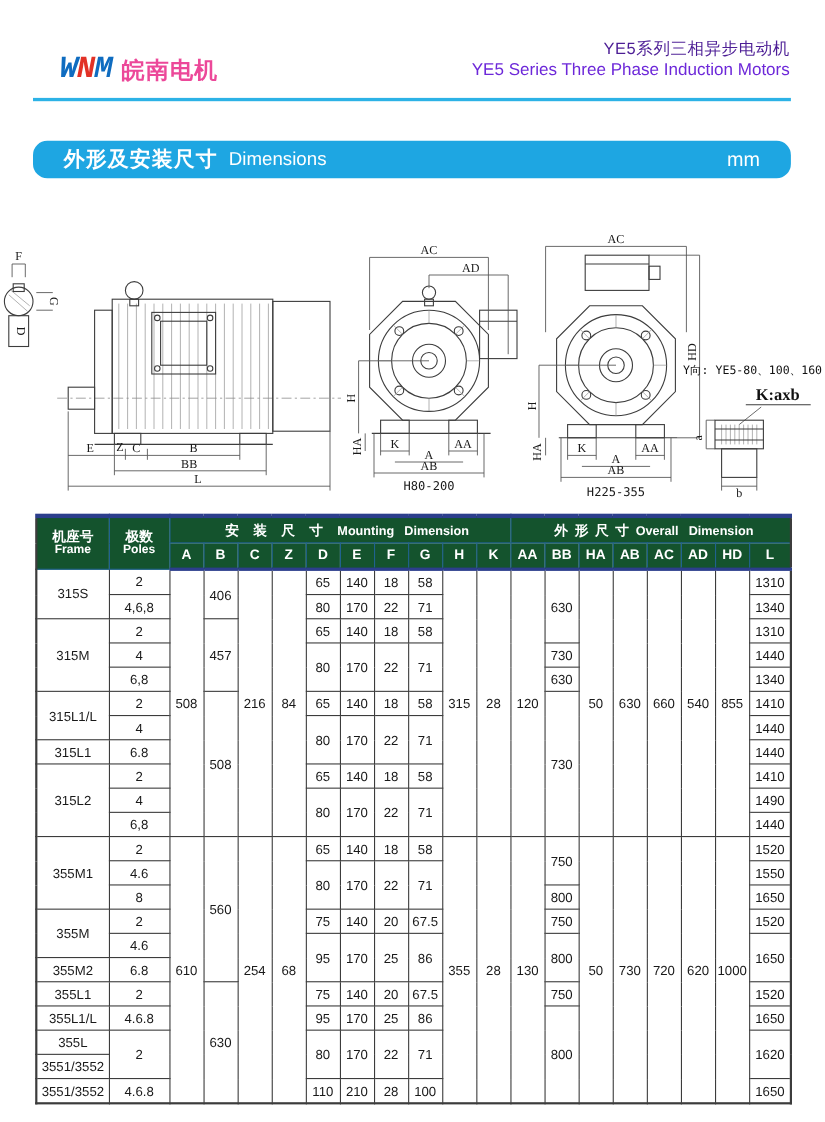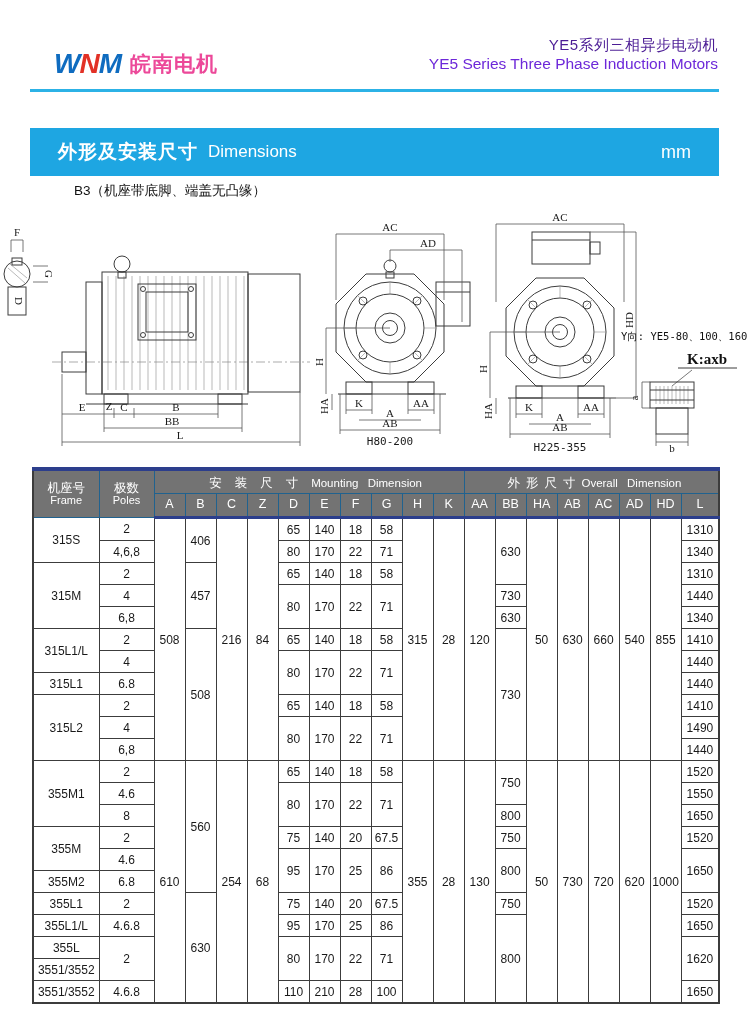--- a/index.html
+++ b/index.html
@@ -1,50 +1,50 @@
 <!DOCTYPE html>
 <html><head>
 <meta charset="utf-8">
 <style>
   html,body{margin:0;padding:0;background:#e8e8e8;}
   .page{position:relative;width:750px;height:1020px;background:#ffffff;overflow:hidden;
         font-family:"Liberation Sans",sans-serif;color:#1a1a1a;}
   
-  .brand{position:absolute;left:54px;top:50px;display:flex;align-items:flex-end;}
+  .brand{position:absolute;left:54px;top:50px;display:flex;align-items:flex-end;font-family:Liberation Mono, monospace;}
   .logo-mark{font-size:28px;font-weight:bold;font-style:italic;letter-spacing:-1px;line-height:1;}
   .lw,.lm{color:#0f6cc0;}
   .ln{color:#e23126;}
   .logo-name{font-size:21px;font-weight:bold;color:#ec4899;margin-left:9px;letter-spacing:1px;}
   .titles{position:absolute;right:32px;top:36px;text-align:right;}
   .t-zh{font-size:15px;letter-spacing:.5px;color:#4c1d95;line-height:1.2;}
   .t-en{font-size:15.5px;color:#6d28d9;line-height:1.25;}
   .header-rule{position:absolute;left:30px;top:89px;width:689px;height:3px;background:#2cb2e6;}
   
-  .banner{position:absolute;left:30px;top:128px;width:689px;height:48px;background:#1ea6e2;
-          display:flex;align-items:center;color:#fff;}
+  .banner{position:absolute;left:30px;top:128px;width:689px;height:34px;background:#1ea6e2;
+          display:flex;align-items:center;color:#fff;border-radius:13px;}
   .bn-zh{font-size:19px;font-weight:bold;margin-left:28px;letter-spacing:1px;}
   .bn-en{font-size:17px;font-weight:normal;margin-left:10px;}
   .bn-unit{font-size:18px;margin-left:auto;margin-right:28px;}
   
   .b3{position:absolute;left:74px;top:182px;font-size:13.5px;color:#111;}
   
   svg{position:absolute;overflow:visible;}
   .ln-t{stroke:#3d3d3d;stroke-width:1;fill:none;}
   .fin{stroke:#8a8a8a;stroke-width:.6;fill:none;}
   .dim{stroke:#555;stroke-width:.8;fill:none;}
   .cl{stroke:#888;stroke-width:.7;stroke-dasharray:9 3 2 3;fill:none;}
   .dlab{font-family:"Liberation Serif",serif;font-size:11px;fill:#1a1a1a;text-anchor:middle;}
   .dcap{font-family:"DejaVu Sans Mono",monospace;font-size:11px;fill:#1a1a1a;text-anchor:middle;}
   .ynote{position:absolute;left:621px;top:330px;width:128px;font-family:"DejaVu Sans Mono",monospace;
          font-size:10.5px;color:#111;}
   .kt{font-family:"Liberation Serif",serif;font-size:15px;font-weight:bold;fill:#111;text-anchor:middle;}
   
   .dim-table{position:absolute;left:32px;top:467px;width:687px;border-collapse:collapse;
              table-layout:fixed;border:2px solid #3c3c3c;border-top:4px solid #2c3e8c;}
-  .dim-table th{background:#737373;color:#fff;font-weight:normal;border:1px solid #20628f;
+  .dim-table th{background:#14532d;color:#fff;font-weight:bold;border:1px solid #20628f;
                 padding:0;height:22px;line-height:1.05;}
   .dim-table thead tr:last-child th{border-bottom:3px solid #2c3e8c;font-size:12.5px;}
   .h-zh{display:block;font-size:12.5px;}
   .h-en{display:block;font-size:11px;}
   .grp-zh{font-size:12.5px;letter-spacing:13px;margin-left:13px;}
   .grp-zh.ov{letter-spacing:6px;margin-left:6px;}
   .grp-en{font-size:11.5px;word-spacing:6px;}
   .dim-table td{border:1px solid #3c3c3c;text-align:center;vertical-align:middle;
                 font-size:12px;color:#191919;padding:0;height:21px;line-height:1;background:#fff;}
 </style>
@@ -62,21 +62,20 @@
     <div class="t-en">YE5 Series Three Phase Induction Motors</div>
   </div>
   <div class="header-rule"></div>
 
   <div class="banner">
     <span class="bn-zh">外形及安装尺寸</span>
     <span class="bn-en">Dimensions</span>
     <span class="bn-unit">mm</span>
   </div>
 
-  <div class="b3">B3（机座带底脚、端盖无凸缘）</div>
 
   <svg style="left:0;top:222px;" width="320" height="228" viewBox="0 0 320 228">
     <g>
       <text class="dlab" x="17" y="14">F</text>
       <line class="dim" x1="11" y1="18" x2="23" y2="18"></line>
       <line class="dim" x1="11" y1="18" x2="11" y2="30"></line>
         <line class="dim" x1="23" y1="18" x2="23" y2="30"></line>
       <circle class="ln-t" cx="17" cy="52" r="13" fill="#d9d9d9"></circle>
       <line class="fin" x1="8" y1="46" x2="25" y2="61"></line>
         <line class="fin" x1="10" y1="42" x2="27" y2="56"></line>

